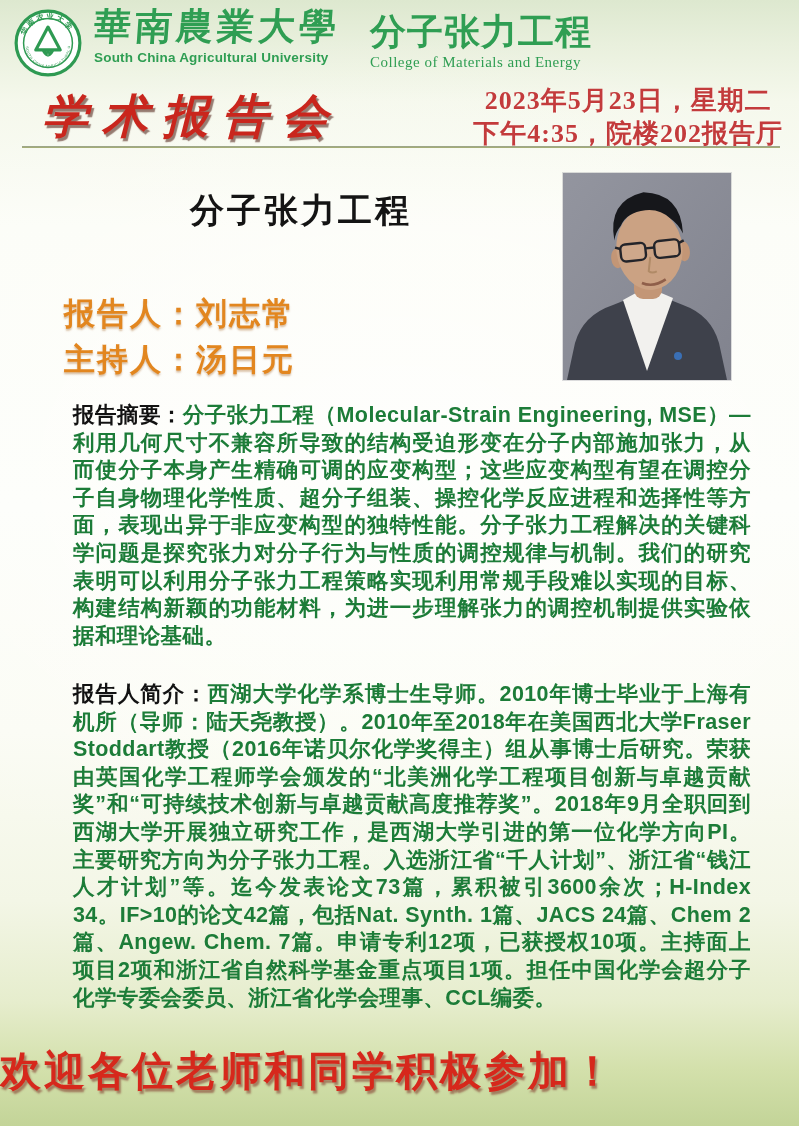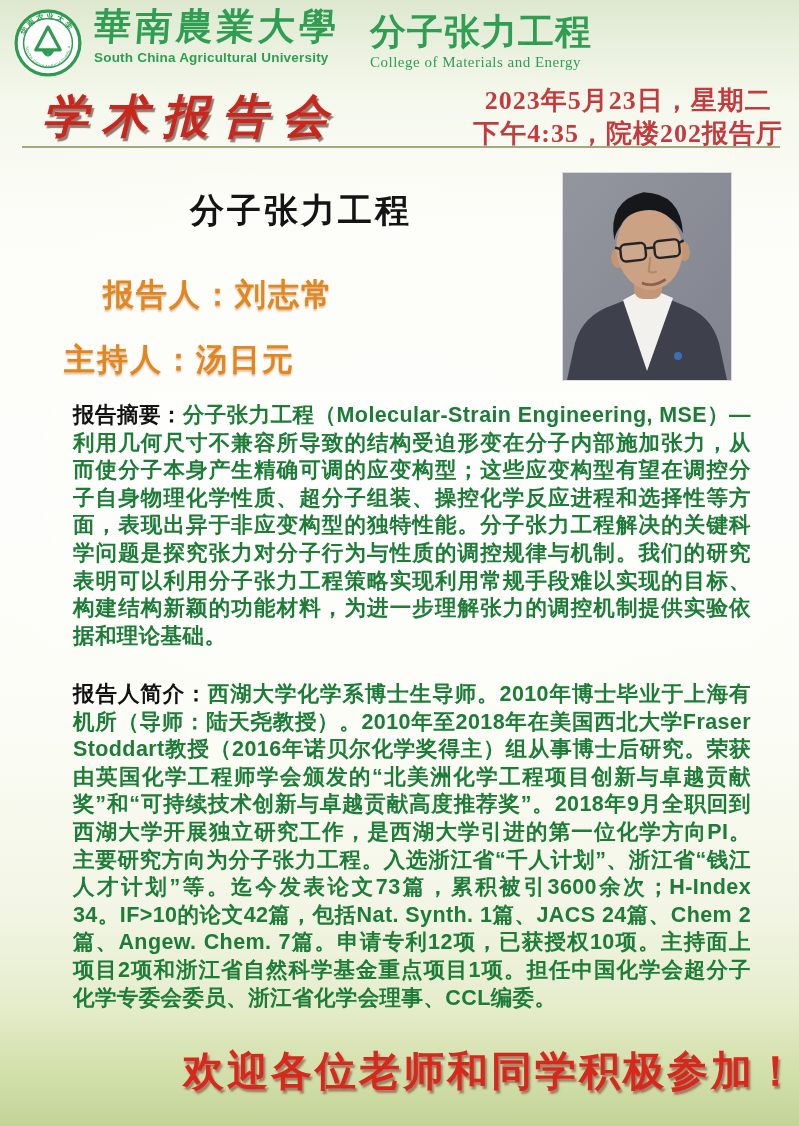--- a/index.html
+++ b/index.html
@@ -54,36 +54,36 @@
   .talk-title{
     position:absolute;left:60px;top:188px;width:482px;
     text-align:center;font-size:34px;font-weight:bold;color:#141414;letter-spacing:3px;
   }
   .person-line{
     position:absolute;left:64px;
     font-size:31px;font-weight:bold;color:#e2861f;letter-spacing:2px;
     text-shadow:0 2px 2px rgba(150,75,0,0.35);
     white-space:nowrap;
   }
-  .speaker-line{top:274px;margin-left:39px;}
+  .speaker-line{top:293px;}
   .host-line{top:339px;}
   .photo{position:absolute;left:563px;top:173px;width:168px;height:207px;box-shadow:0 0 0 1px rgba(120,120,130,0.25);}
   
   .para{
     position:absolute;left:73px;width:678px;
     font-size:21.5px;font-weight:bold;line-height:27.6px;
     text-align:justify;color:#1c7c38;letter-spacing:0.4px;
     margin:0;
   }
   .para .label{color:#121212;}
   .abstract{top:402px;}
   .bio{top:681px;}
   
   .footer{
-    position:absolute;top:1044px;left:0;width:100%;text-align:right;
+    position:absolute;top:1044px;left:0;width:100%;text-align:left;
     font-family:"Liberation Serif", serif;font-weight:bold;
     font-size:41px;color:#d6281c;letter-spacing:3px;
     text-shadow:2px 3px 2px rgba(125,48,38,0.55);
     white-space:nowrap;
   }
 </style>
 </head>
 <body>
 
 <div class="poster">

